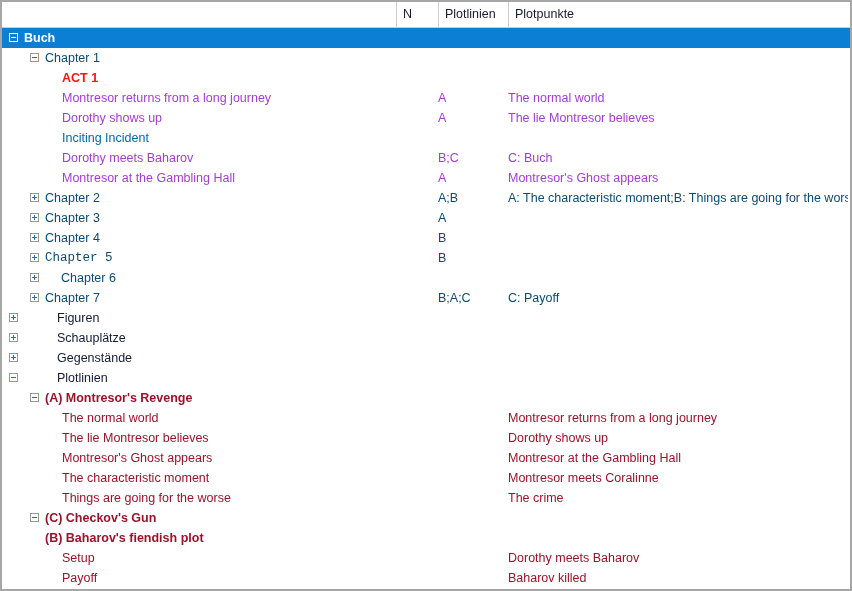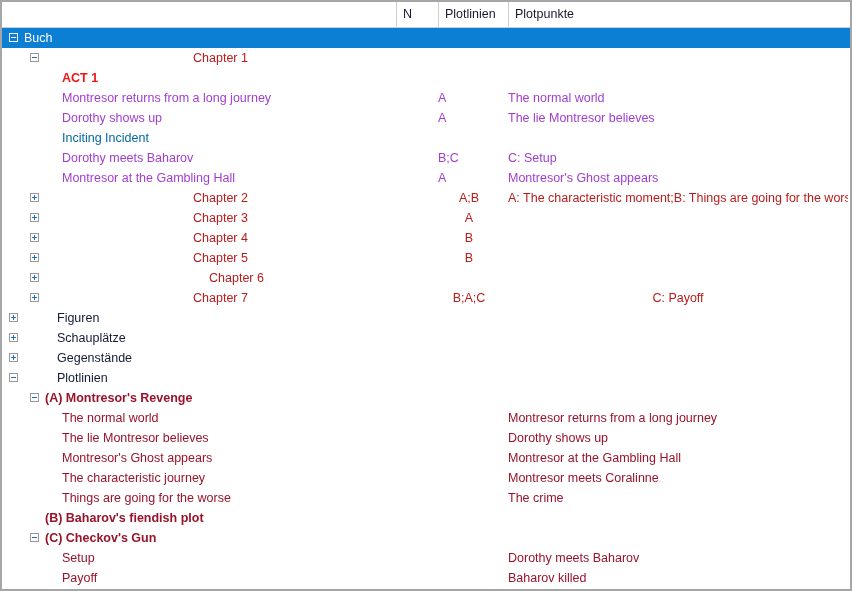--- a/index.html
+++ b/index.html
@@ -110,27 +110,27 @@
     top: 0;
     height: 20px;
     line-height: 20px;
     font-size: 12.5px;
     overflow: hidden;
     text-overflow: clip;
   }
 
   
   .c-root   { color: #131b35; font-weight: normal; padding-left: 33px; }
-  .c-green  { color: #b91c1c; text-align: center; }
+  .c-green  { color: #0c4a6e; }
   .c-red    { color: #0369a1; }
   .c-redb   { color: #f01414; font-weight: bold; }
   .c-purple { color: #a13ed0; }
   .c-dred   { color: #98142b; }
   .c-dredb  { color: #98142b; font-weight: bold; }
-  .c-white  { color: #ffffff; font-weight: normal; }
+  .c-white  { color: #ffffff; font-weight: bold; }
 
   
   .exp {
     position: absolute;
     top: 5px;
     width: 9px;
     height: 9px;
     box-sizing: border-box;
     border: 1px solid #9a9a9a;
     background: #fdfdfd;
@@ -208,21 +208,21 @@
       <div class="row">
         <div class="cell-label c-red" style="left: 60px; width: 334px;">Inciting Incident</div>
         <div class="cell-n c-red"></div>
         <div class="cell-lines c-red"></div>
         <div class="cell-points c-red"></div>
       </div>
       <div class="row">
         <div class="cell-label c-purple" style="left: 60px; width: 334px;">Dorothy meets Baharov</div>
         <div class="cell-n c-purple"></div>
         <div class="cell-lines c-purple">B;C</div>
-        <div class="cell-points c-purple">C: Setup</div>
+        <div class="cell-points c-purple">C: Buch</div>
       </div>
       <div class="row">
         <div class="cell-label c-purple" style="left: 60px; width: 334px;">Montresor at the Gambling Hall</div>
         <div class="cell-n c-purple"></div>
         <div class="cell-lines c-purple">A</div>
         <div class="cell-points c-purple">Montresor's Ghost appears</div>
       </div>
       <div class="row">
         <div class="exp plus" style="left: 28px;"></div>
         <div class="cell-label c-green" style="left: 43px; width: 351px;">Chapter 2</div>
@@ -239,21 +239,21 @@
       </div>
       <div class="row">
         <div class="exp plus" style="left: 28px;"></div>
         <div class="cell-label c-green" style="left: 43px; width: 351px;">Chapter 4</div>
         <div class="cell-n c-green"></div>
         <div class="cell-lines c-green">B</div>
         <div class="cell-points c-green"></div>
       </div>
       <div class="row">
         <div class="exp plus" style="left: 28px;"></div>
-        <div class="cell-label c-green" style="left: 43px; width: 351px;">Chapter 5</div>
+        <div class="cell-label c-green" style="left: 43px; width: 351px; font-family: Liberation Mono, monospace;">Chapter 5</div>
         <div class="cell-n c-green"></div>
         <div class="cell-lines c-green">B</div>
         <div class="cell-points c-green"></div>
       </div>
       <div class="row">
         <div class="exp plus" style="left: 28px;"></div>
         <div class="cell-label c-green" style="left: 43px; width: 351px; margin-left: 16px;">Chapter 6</div>
         <div class="cell-n c-green"></div>
         <div class="cell-lines c-green"></div>
         <div class="cell-points c-green"></div>
@@ -312,45 +312,45 @@
         <div class="cell-lines c-dred"></div>
         <div class="cell-points c-dred">Dorothy shows up</div>
       </div>
       <div class="row">
         <div class="cell-label c-dred" style="left: 60px; width: 334px;">Montresor's Ghost appears</div>
         <div class="cell-n c-dred"></div>
         <div class="cell-lines c-dred"></div>
         <div class="cell-points c-dred">Montresor at the Gambling Hall</div>
       </div>
       <div class="row">
-        <div class="cell-label c-dred" style="left: 60px; width: 334px;">The characteristic journey</div>
+        <div class="cell-label c-dred" style="left: 60px; width: 334px;">The characteristic moment</div>
         <div class="cell-n c-dred"></div>
         <div class="cell-lines c-dred"></div>
         <div class="cell-points c-dred">Montresor meets Coralinne</div>
       </div>
       <div class="row">
         <div class="cell-label c-dred" style="left: 60px; width: 334px;">Things are going for the worse</div>
         <div class="cell-n c-dred"></div>
         <div class="cell-lines c-dred"></div>
         <div class="cell-points c-dred">The crime</div>
-      </div>
-      <div class="row">
-        <div class="cell-label c-dredb" style="left: 43px; width: 351px;">(B) Baharov's fiendish plot</div>
-        <div class="cell-n c-dred"></div>
-        <div class="cell-lines c-dred"></div>
-        <div class="cell-points c-dred"></div>
       </div>
       <div class="row">
         <div class="exp" style="left: 28px;"></div>
         <div class="cell-label c-dredb" style="left: 43px; width: 351px;">(C) Checkov's Gun</div>
         <div class="cell-n c-dred"></div>
         <div class="cell-lines c-dred"></div>
         <div class="cell-points c-dred"></div>
       </div>
       <div class="row">
+        <div class="cell-label c-dredb" style="left: 43px; width: 351px;">(B) Baharov's fiendish plot</div>
+        <div class="cell-n c-dred"></div>
+        <div class="cell-lines c-dred"></div>
+        <div class="cell-points c-dred"></div>
+      </div>
+      <div class="row">
         <div class="cell-label c-dred" style="left: 60px; width: 334px;">Setup</div>
         <div class="cell-n c-dred"></div>
         <div class="cell-lines c-dred"></div>
         <div class="cell-points c-dred">Dorothy meets Baharov</div>
       </div>
       <div class="row">
         <div class="cell-label c-dred" style="left: 60px; width: 334px;">Payoff</div>
         <div class="cell-n c-dred"></div>
         <div class="cell-lines c-dred"></div>
         <div class="cell-points c-dred">Baharov killed</div>

